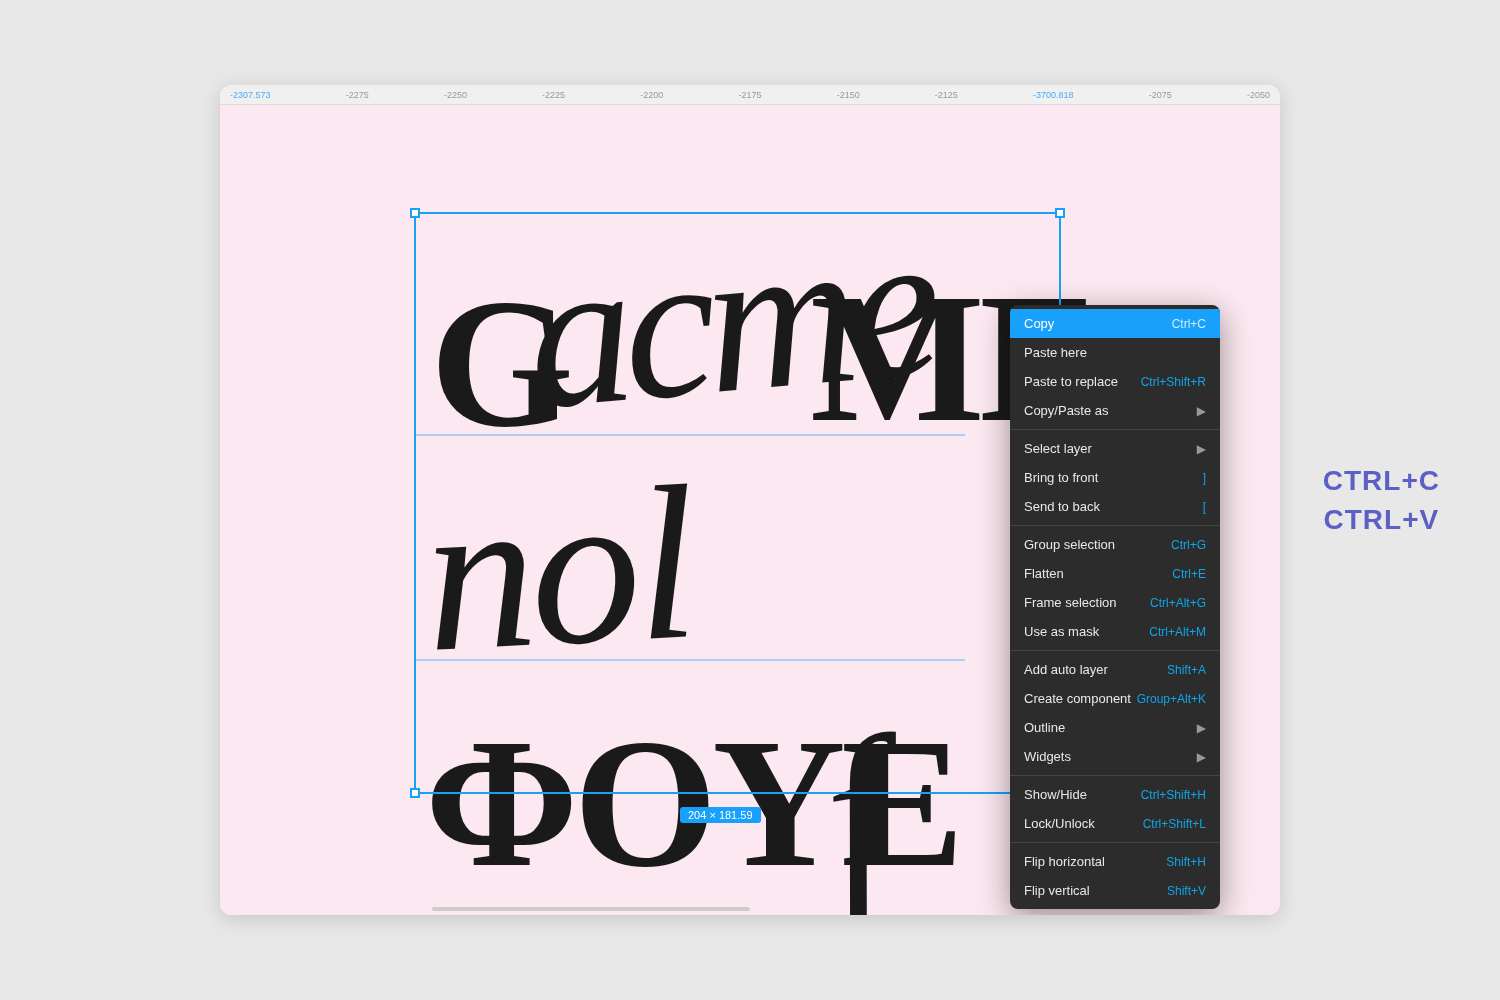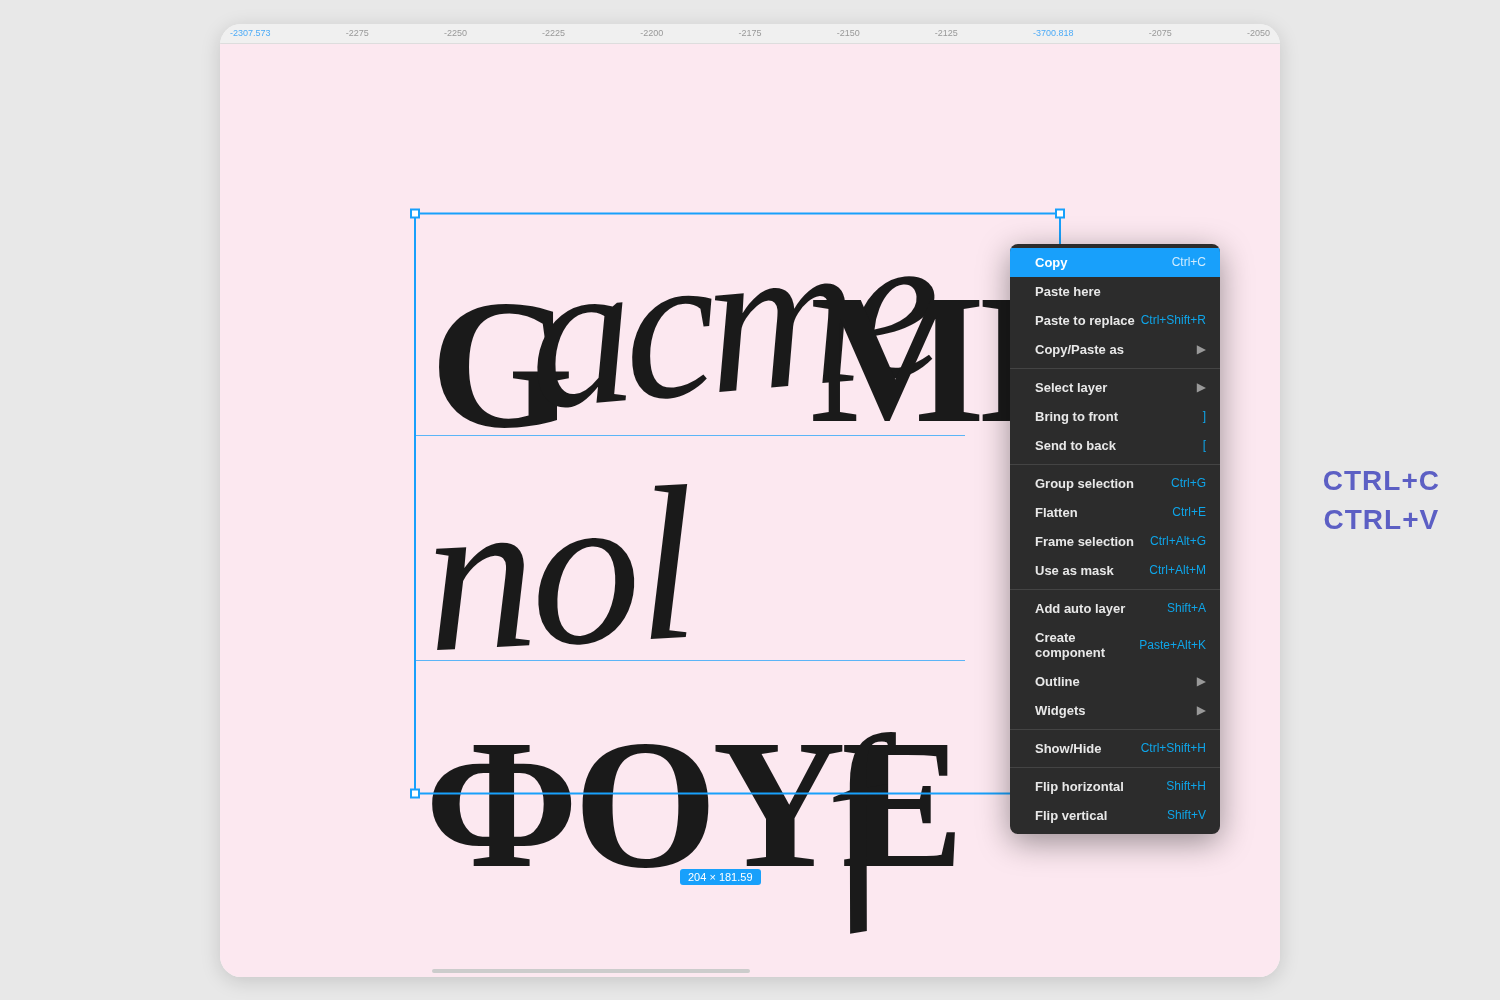--- a/index.html
+++ b/index.html
@@ -19,23 +19,23 @@
       height: 1000px;
       display: flex;
       align-items: center;
       justify-content: center;
       background: #e8e8e8;
       position: relative;
     }
 
     .canvas-area {
       width: 1060px;
-      height: 953px;
+      height: 830px;
       background: #f5f5f5;
-      border-radius: 21px;
+      border-radius: 12px;
       position: relative;
       overflow: hidden;
       box-shadow: 0 4px 20px rgba(0,0,0,0.15);
     }
 
     .ruler-top {
       position: absolute;
       top: 0;
       left: 0;
       right: 0;
@@ -114,22 +114,21 @@
       font-size: 13px;
       color: #e8e8e8;
     }
 
     .menu-item.active {
       background: #18a0fb;
       color: white;
     }
 
     .menu-item .item-label {
-      font-weight: 700;
-      margin-left: 11px;
+      font-weight: 400;
     }
 
     .menu-item .item-shortcut {
       color: #0ea5e9;
       font-size: 12px;
     }
 
     .menu-item.active .item-shortcut {
       color: rgba(255,255,255,0.8);
     }
@@ -278,34 +277,38 @@
               <span class="item-label">Use as mask</span>
               <span class="item-shortcut">Ctrl+Alt+M</span>
             </div>
             <div class="menu-divider"></div>
             <div class="menu-item">
               <span class="item-label">Add auto layer</span>
               <span class="item-shortcut">Shift+A</span>
             </div>
             <div class="menu-item">
               <span class="item-label">Create component</span>
-              <span class="item-shortcut">Paste+Alt+K</span>
+              <span class="item-shortcut">Group+Alt+K</span>
             </div>
             <div class="menu-item">
               <span class="item-label">Outline</span>
               <span class="arrow">▶</span>
             </div>
             <div class="menu-item">
               <span class="item-label">Widgets</span>
               <span class="arrow">▶</span>
             </div>
             <div class="menu-divider"></div>
             <div class="menu-item">
               <span class="item-label">Show/Hide</span>
               <span class="item-shortcut">Ctrl+Shift+H</span>
+            </div>
+            <div class="menu-item">
+              <span class="item-label">Lock/Unlock</span>
+              <span class="item-shortcut">Ctrl+Shift+L</span>
             </div>
             <div class="menu-divider"></div>
             <div class="menu-item">
               <span class="item-label">Flip horizontal</span>
               <span class="item-shortcut">Shift+H</span>
             </div>
             <div class="menu-item">
               <span class="item-label">Flip vertical</span>
               <span class="item-shortcut">Shift+V</span>
             </div>

